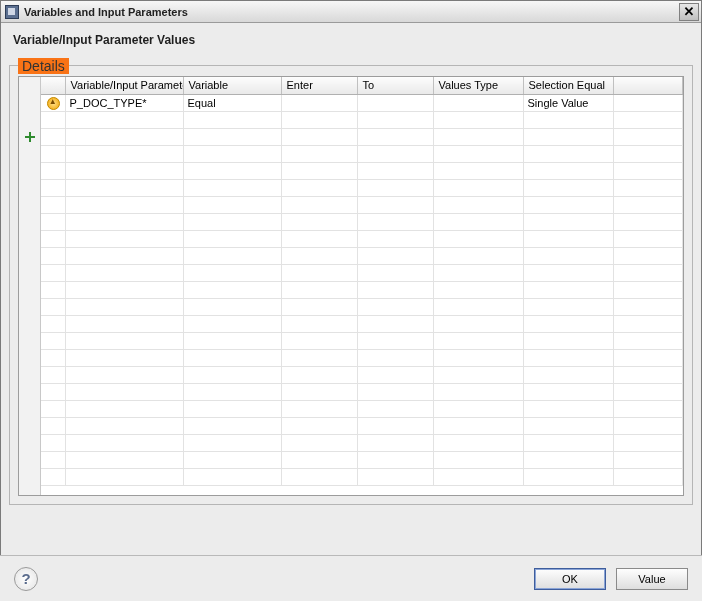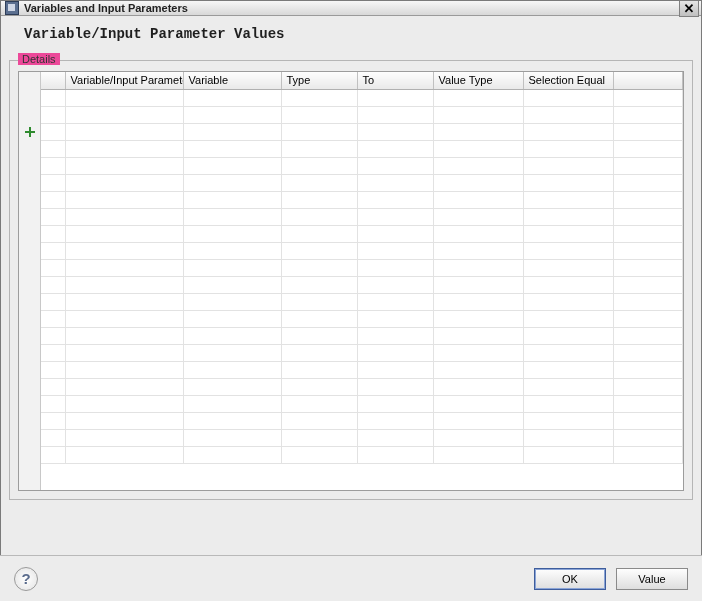--- a/index.html
+++ b/index.html
@@ -9,21 +9,21 @@
     font-size: 11px;
     background: #ececec;
     color: #000;
     width:702px;
     height:601px;
     overflow:hidden;
     border:1px solid #7a7a7a;
   }
   
   .titlebar {
-    height:15px;
+    height:22px;
     background: linear-gradient(#f7f7f7,#d8d8d8);
     border-bottom:1px solid #9a9a9a;
     display:flex;
     align-items:center;
     padding:0 2px 0 4px;
     gap:5px;
   }
   .titlebar .app-icon {
     width:14px; height:14px;
     background:#5b6f90;
@@ -44,45 +44,44 @@
     font-family: Arial; font-size:12px; line-height:1;
   }
   .win-btn.close { font-weight:bold; font-size:13px; }
 
   
   .header-area {
     padding:10px 12px 6px 12px;
     background:#ececec;
   }
   .header-area h1 {
-    margin:0 0 6px 11px;
-    font-size:14px;
+    margin:0 0 6px 0;
+    font-size:12px;
     font-weight:bold;
     color:#1f1f1f;
-    font-family:Liberation Mono, monospace;
   }
   .header-area .subtitle {
     font-size:11px;
     color:#222;
     margin-left:12px;
   }
 
   
   .groupbox {
     margin:6px 8px 8px 8px;
     border:1px solid #b5b5b5;
     position:relative;
     height:440px;
   }
   .groupbox > .legend {
     position:absolute;
     top:-8px; left:8px;
-    background:#ec4899;
+    background:#f97316;
     padding:0 4px;
-    font-size:11px;
+    font-size:14px;
     color:#333;
   }
   .grid-wrap {
     position:absolute;
     top:10px; left:8px; right:8px; bottom:8px;
     display:flex;
     border:1px solid #9c9c9c;
     background:#fff;
   }
   .gutter {
@@ -242,28 +241,40 @@
           <col class="c4">
             <col class="c5">
             <col class="c6">
             <col class="c7">
         </colgroup>
         <thead>
           <tr>
             <th class="col-icon"></th>
             <th>Variable/Input Parameter</th>
             <th>Variable</th>
-            <th>Type</th>
+            <th>Enter</th>
             <th>To</th>
-            <th>Value Type</th>
+            <th>Values Type</th>
             <th>Selection Equal</th>
             <th></th>
           </tr>
         </thead>
         <tbody id="grid-body">
+            <tr>
+              <td class="col-icon">
+                <div class="row-icon param"></div>
+              </td>
+              <td>P_DOC_TYPE*</td>
+              <td>Equal</td>
+              <td></td>
+              <td></td>
+              <td></td>
+              <td>Single Value</td>
+              <td></td>
+            </tr>
             <tr>
               <td class="col-icon"></td>
               <td></td>
               <td></td>
               <td></td>
               <td></td>
               <td></td>
               <td></td>
               <td></td>
             </tr>

